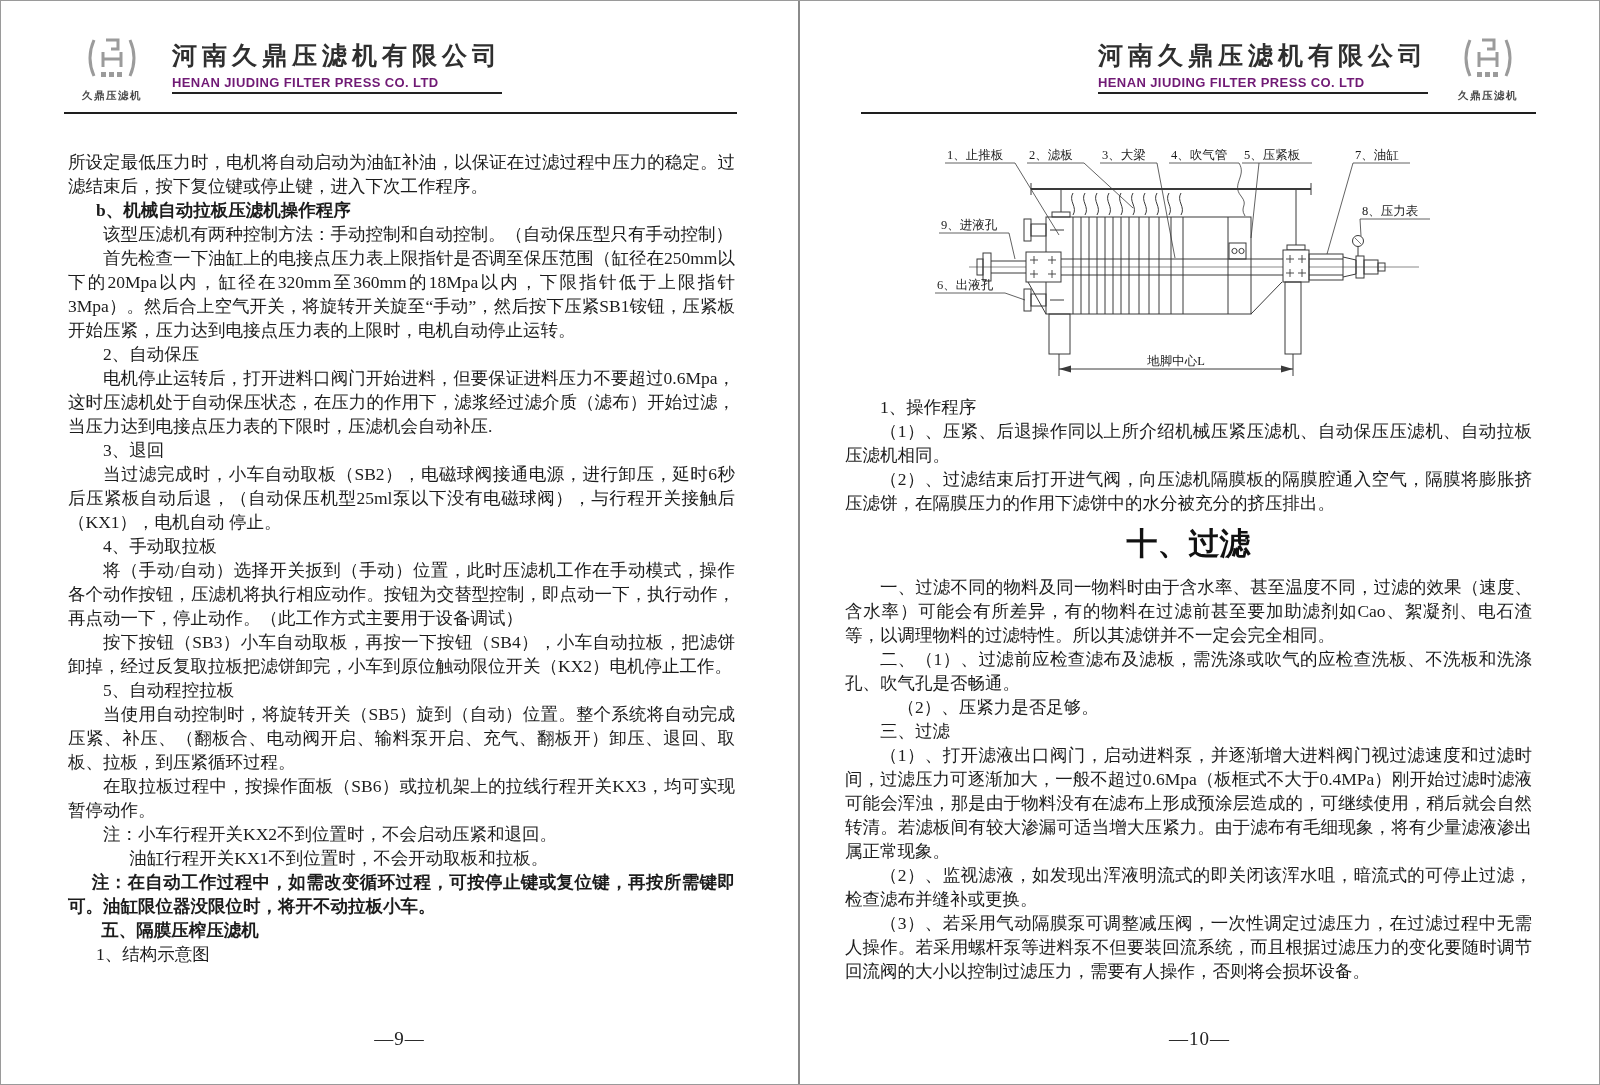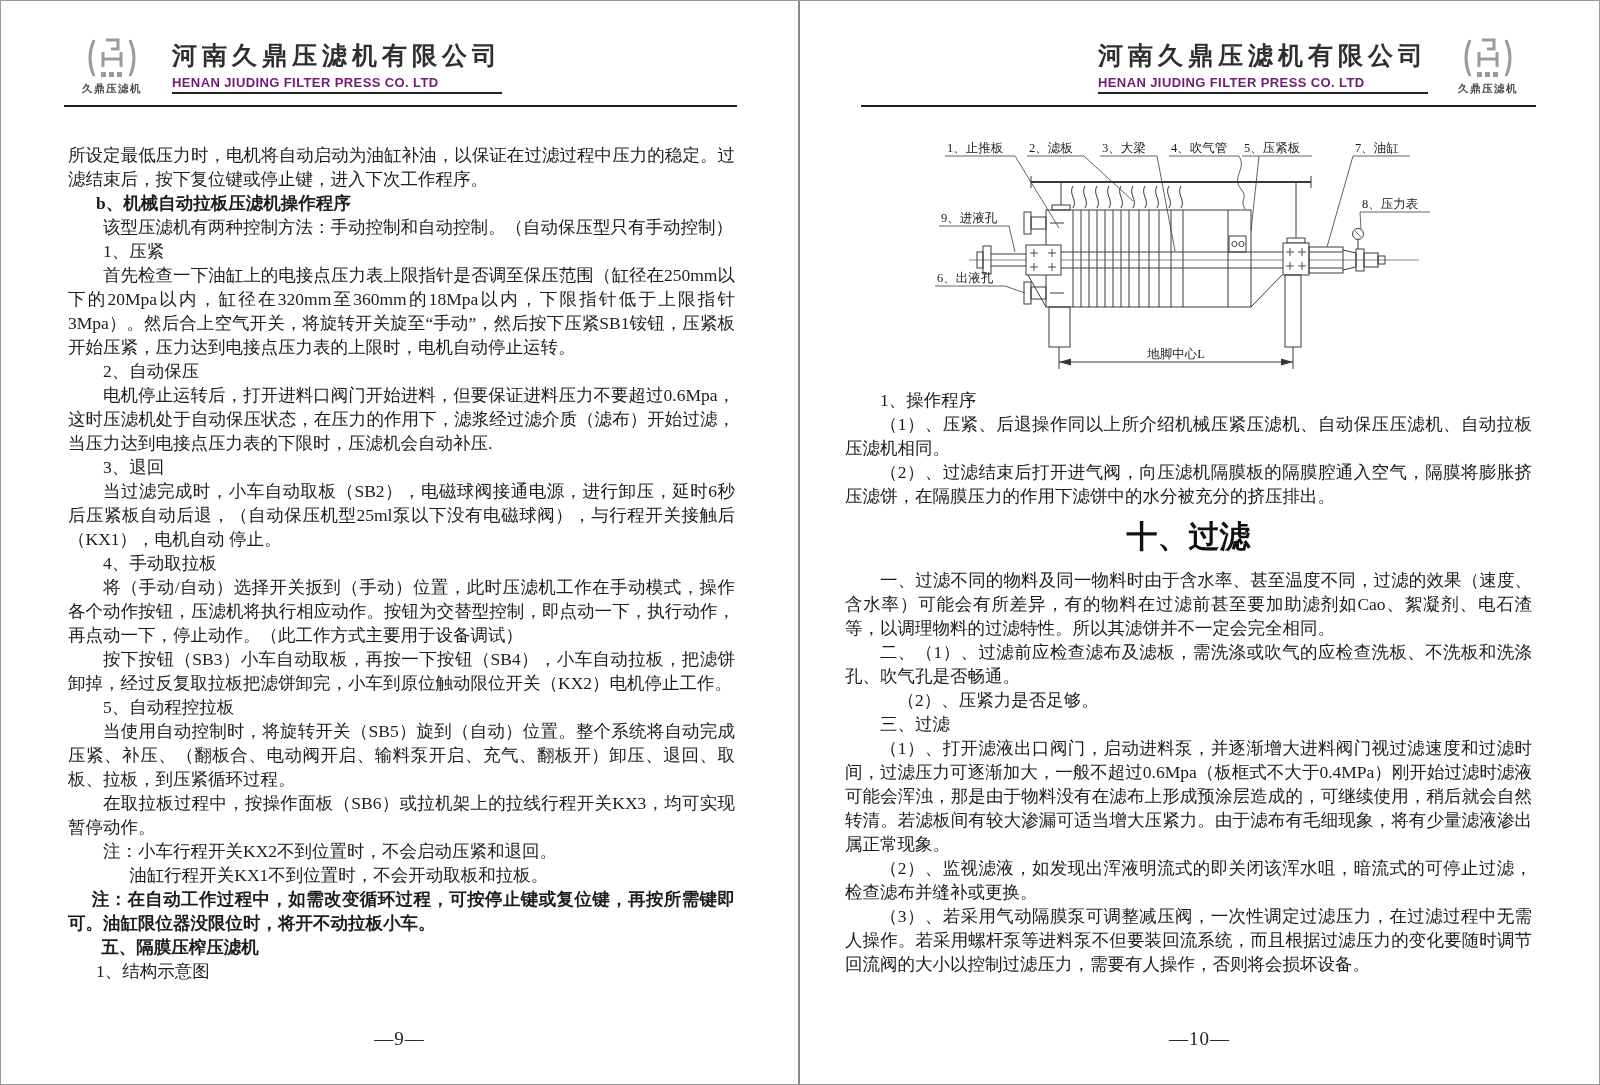--- a/index.html
+++ b/index.html
@@ -8,21 +8,21 @@
     font-family:"Liberation Serif", serif;}
   .page{position:relative;height:100%;box-sizing:border-box;background:#fff;}
   .page-left{width:799px;border-right:2px solid #8a8a8a;}
   .page-right{flex:1;}
   
   .hdr{display:flex;align-items:flex-start;padding-top:34px;}
   .page-left .hdr{padding-left:67px;padding-right:63px;}
   .page-right .hdr{padding-left:63px;padding-right:67px;justify-content:flex-end;}
   .logo-block{display:flex;flex-direction:column;align-items:center;width:88px;}
   .logo-caption{font-size:10.5px;font-weight:700;color:#4a4a4a;letter-spacing:1.5px;
-    margin-top:1px;font-family:"Liberation Sans", sans-serif;white-space:nowrap;}
+    margin-top:8px;font-family:"Liberation Sans", sans-serif;white-space:nowrap;}
   .co-block{margin:4px 16px 0 16px;}
   .co-cn{font-size:25px;font-weight:700;color:#2f2f2f;letter-spacing:5px;white-space:nowrap;
     font-family:"Liberation Sans", sans-serif;}
   .co-en{font-size:13px;font-weight:700;color:#701a75;letter-spacing:0.4px;white-space:nowrap;
     border-bottom:2.5px solid #222;padding-bottom:2px;margin-top:3px;
     font-family:"Liberation Sans", sans-serif;}
   .hdr-rule{height:2px;background:#1e1e1e;margin-top:9px;}
   .page-left .hdr-rule{margin-left:63px;margin-right:61px;}
   .page-right .hdr-rule{margin-left:61px;margin-right:63px;}
   
@@ -67,21 +67,20 @@
         <div class="co-cn">河南久鼎压滤机有限公司</div>
         <div class="co-en">HENAN JIUDING FILTER PRESS  CO. LTD</div>
       </div>
     </div>
     <div class="hdr-rule"></div>
 
     <div class="body-l">
       <p class="t">所设定最低压力时，电机将自动启动为油缸补油，以保证在过滤过程中压力的稳定。过滤结束后，按下复位键或停止键，进入下次工作程序。</p>
       <p class="t i15 w6">b、机械自动拉板压滤机操作程序</p>
       <p class="t i2">该型压滤机有两种控制方法：手动控制和自动控制。（自动保压型只有手动控制）</p>
-      <p class="t i2">1、压紧</p>
       <p class="t i2">首先检查一下油缸上的电接点压力表上限指针是否调至保压范围（缸径在250mm以下的20Mpa以内，缸径在320mm至360mm的18Mpa以内，下限指针低于上限指针3Mpa）。然后合上空气开关，将旋转开关旋至“手动”，然后按下压紧SB1铵钮，压紧板开始压紧，压力达到电接点压力表的上限时，电机自动停止运转。</p>
       <p class="t i2">2、自动保压</p>
       <p class="t i2">电机停止运转后，打开进料口阀门开始进料，但要保证进料压力不要超过0.6Mpa，这时压滤机处于自动保压状态，在压力的作用下，滤浆经过滤介质（滤布）开始过滤，当压力达到电接点压力表的下限时，压滤机会自动补压.</p>
       <p class="t i2">3、退回</p>
       <p class="t i2">当过滤完成时，小车自动取板（SB2），电磁球阀接通电源，进行卸压，延时6秒后压紧板自动后退，（自动保压机型25ml泵以下没有电磁球阀），与行程开关接触后（KX1），电机自动 停止。</p>
       <p class="t i2">4、手动取拉板</p>
       <p class="t i2">将（手动/自动）选择开关扳到（手动）位置，此时压滤机工作在手动模式，操作各个动作按钮，压滤机将执行相应动作。按钮为交替型控制，即点动一下，执行动作，再点动一下，停止动作。（此工作方式主要用于设备调试）</p>
       <p class="t i2">按下按钮（SB3）小车自动取板，再按一下按钮（SB4），小车自动拉板，把滤饼卸掉，经过反复取拉板把滤饼卸完，小车到原位触动限位开关（KX2）电机停止工作。</p>
       <p class="t i2">5、自动程控拉板</p>
       <p class="t i2">当使用自动控制时，将旋转开关（SB5）旋到（自动）位置。整个系统将自动完成压紧、补压、（翻板合、电动阀开启、输料泵开启、充气、翻板开）卸压、退回、取板、拉板，到压紧循环过程。</p>

